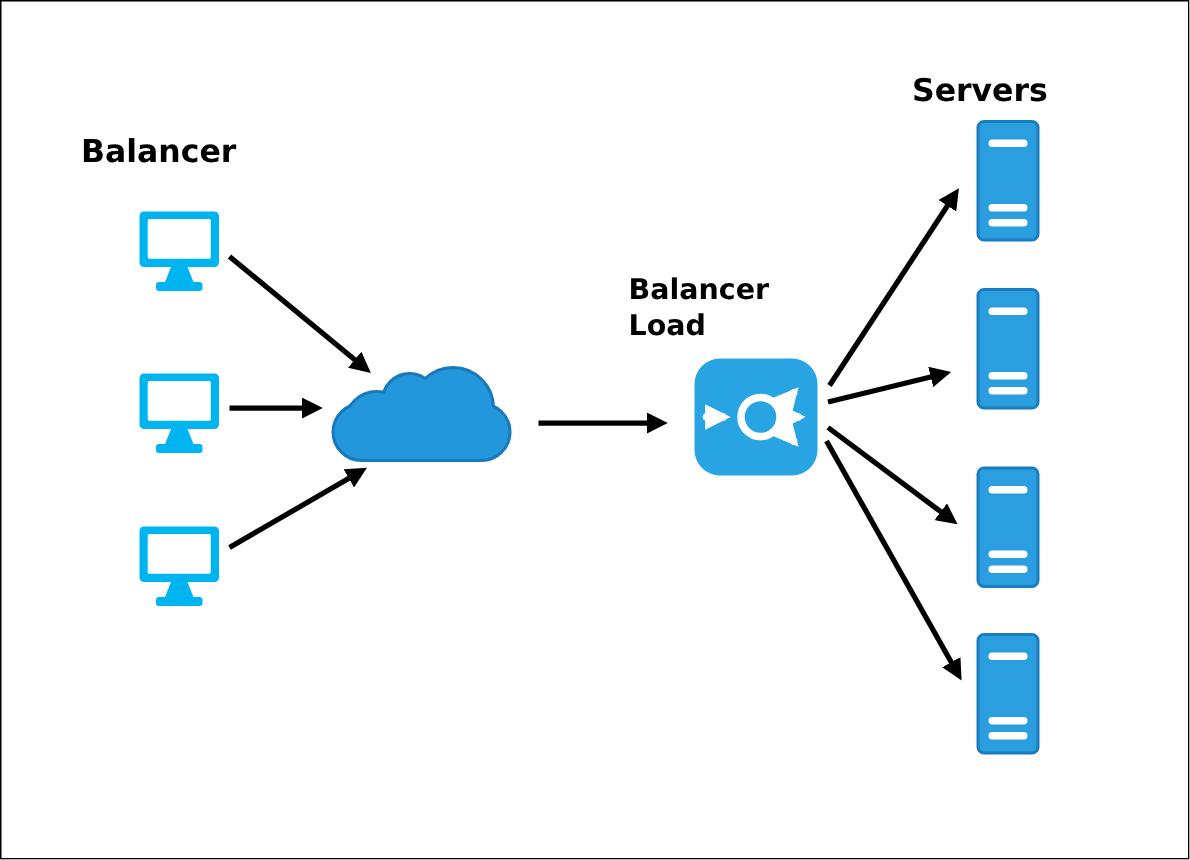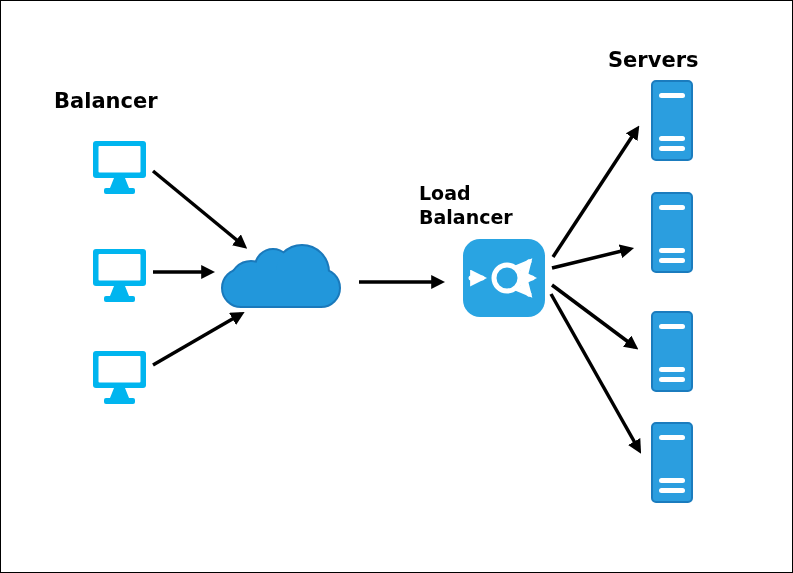--- a/index.html
+++ b/index.html
@@ -111,18 +111,18 @@
     <line class="arrow" x1="550" y1="293" x2="638" y2="449" marker-end="url(#ah-black)"></line>
 
     <use href="#server" x="651" y="80"></use>
     <use href="#server" x="651" y="192"></use>
     <use href="#server" x="651" y="311"></use>
     <use href="#server" x="651" y="422"></use>
   </svg>
 
   <div class="label" id="label-clients">Balancer</div>
   <div class="label" id="label-lb">
+    <div>Balancer</div>
     <div>Load</div>
-    <div>Balancer</div>
   </div>
   <div class="label" id="label-servers">Servers</div>
 
 </div>
 
 </body></html>

